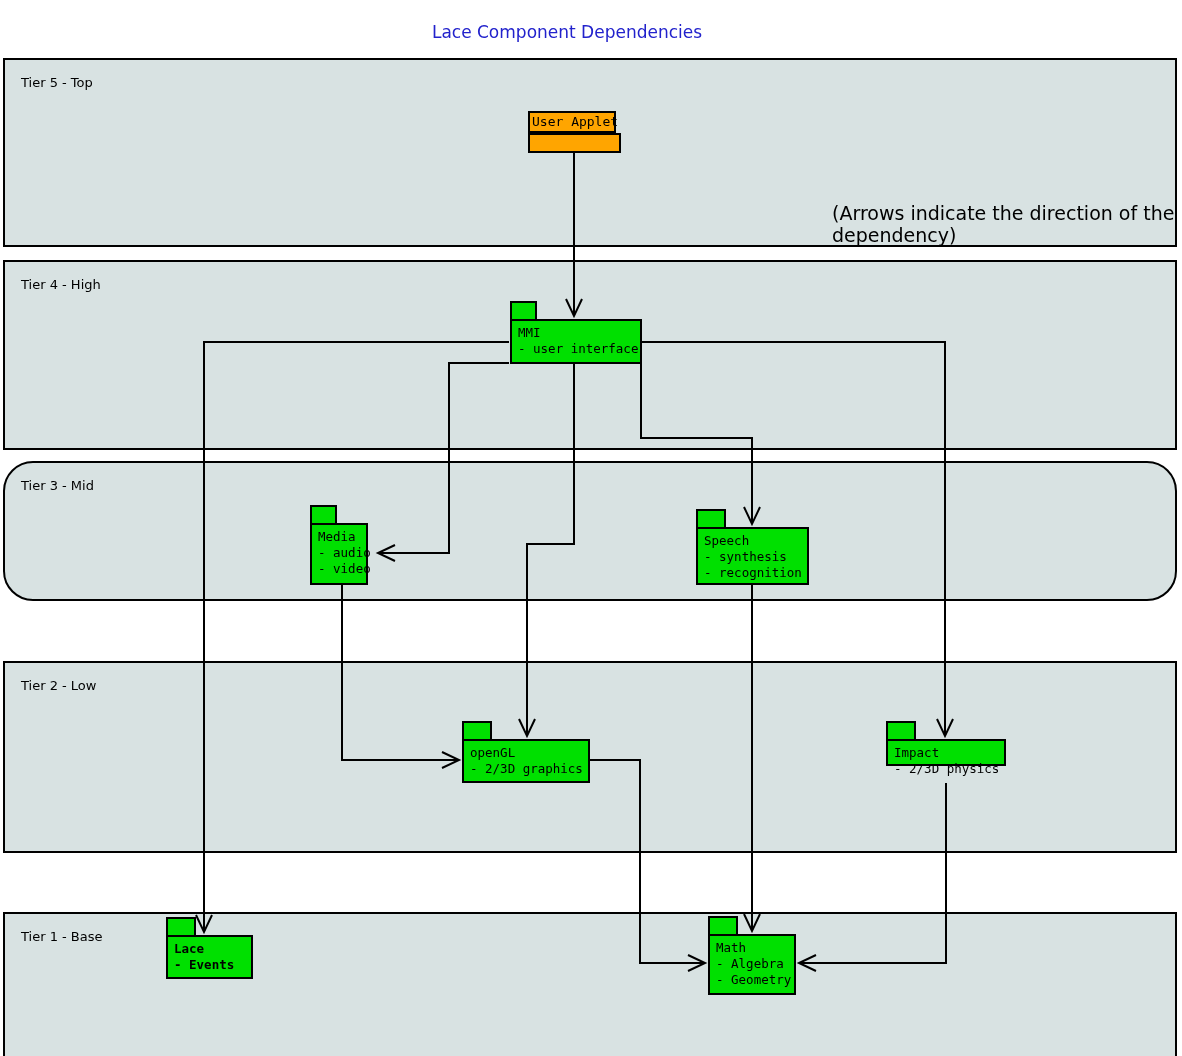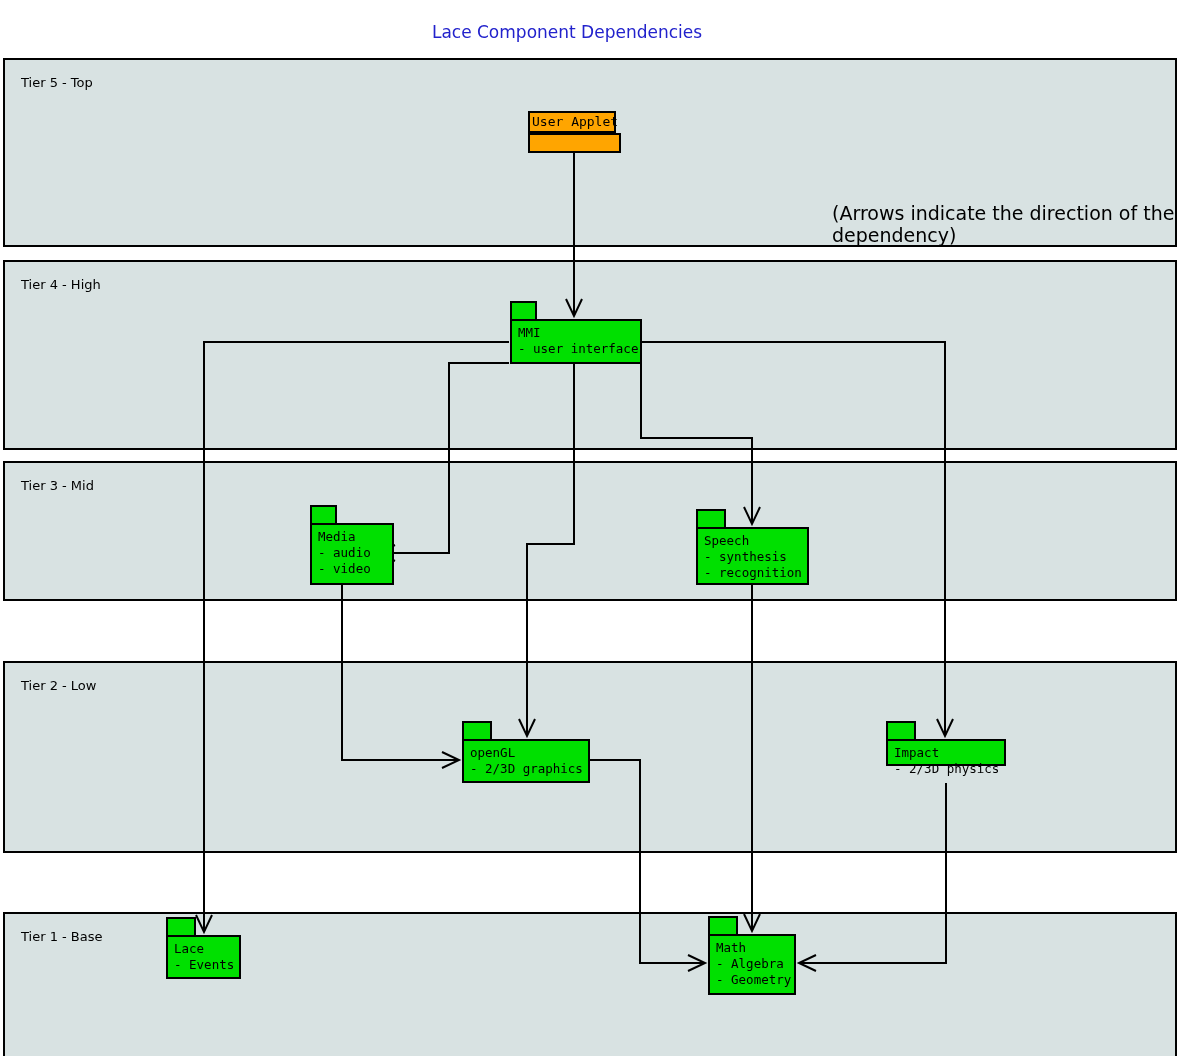--- a/index.html
+++ b/index.html
@@ -47,21 +47,21 @@
 <body>
 
 <div class="diagram-title">Lace Component Dependencies</div>
 
 <div class="tier" style="top:58px;  height:189px;">
   <div class="tier-label">Tier 5 - Top</div>
 </div>
 <div class="tier" style="top:260px; height:190px;">
   <div class="tier-label">Tier 4 - High</div>
 </div>
-<div class="tier" style="top:461px; height:140px;">
+<div class="tier" style="top:461px; height:140px;border-radius:30px;">
   <div class="tier-label">Tier 3 - Mid</div>
 </div>
 <div class="tier" style="top:661px; height:192px;padding-left:47px;">
   <div class="tier-label">Tier 2 - Low</div>
 </div>
 <div class="tier" style="top:912px; height:194px;">
   <div class="tier-label">Tier 1 - Base</div>
 </div>
 
 <div class="note">(Arrows indicate the direction of the dependency)</div>
@@ -97,21 +97,21 @@
 <div class="folder" style="left:510px; top:301px;">
   <div class="tab" style="width:27px;"></div>
   <div class="fbody" style="width:132px; height:45px;">
     <div>MMI</div>
     <div>- user interface</div>
   </div>
 </div>
 
 <div class="folder" style="left:310px; top:505px;">
   <div class="tab" style="width:27px;"></div>
-  <div class="fbody" style="width:84px; height:62px;">
+  <div class="fbody" style="width:58px; height:62px;">
     <div>Media</div>
     <div>- audio</div>
     <div>- video</div>
   </div>
 </div>
 
 <div class="folder" style="left:696px; top:509px;">
   <div class="tab" style="width:30px;"></div>
   <div class="fbody" style="width:113px; height:58px;">
     <div>Speech</div>
@@ -131,21 +131,21 @@
 <div class="folder" style="left:886px; top:721px;">
   <div class="tab" style="width:30px;"></div>
   <div class="fbody" style="width:120px; height:27px;">
     <div>Impact</div>
     <div>- 2/3D physics</div>
   </div>
 </div>
 
 <div class="folder" style="left:166px; top:917px;">
   <div class="tab" style="width:30px;"></div>
-  <div class="fbody" style="width:75px; height:44px;">
+  <div class="fbody" style="width:87px; height:44px;font-weight:bold;">
     <div>Lace</div>
     <div>- Events</div>
   </div>
 </div>
 
 <div class="folder" style="left:708px; top:916px;">
   <div class="tab" style="width:30px;"></div>
   <div class="fbody" style="width:88px; height:61px;">
     <div>Math</div>
     <div>- Algebra</div>

